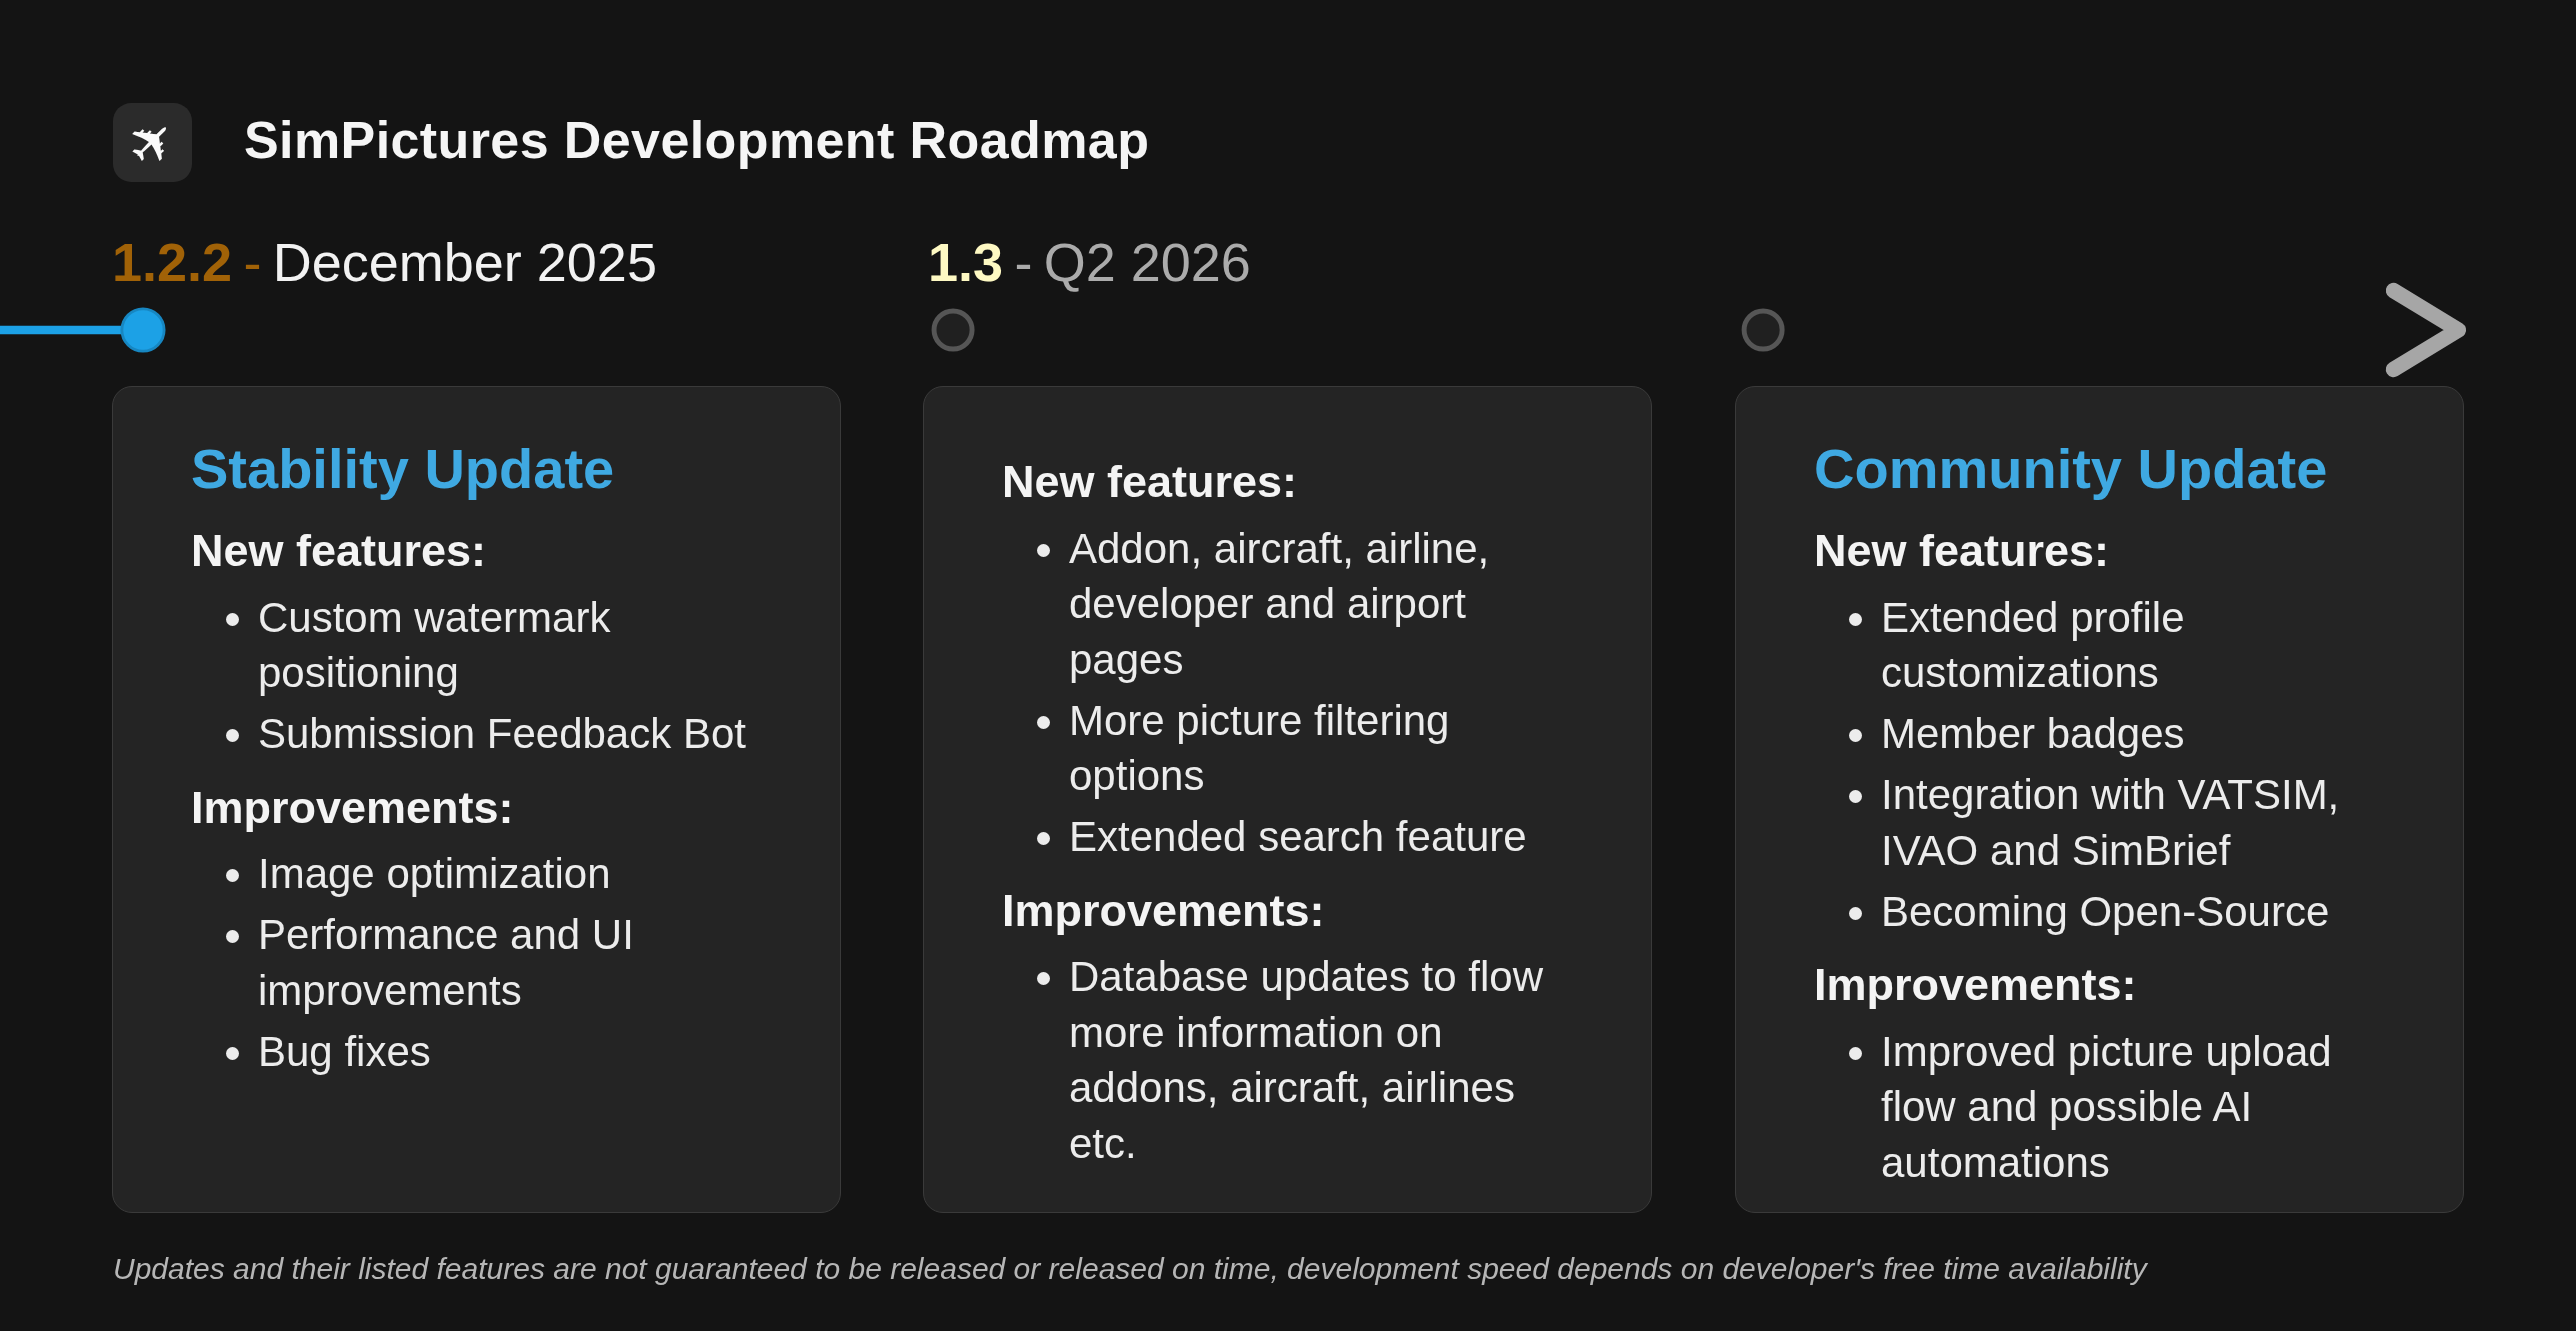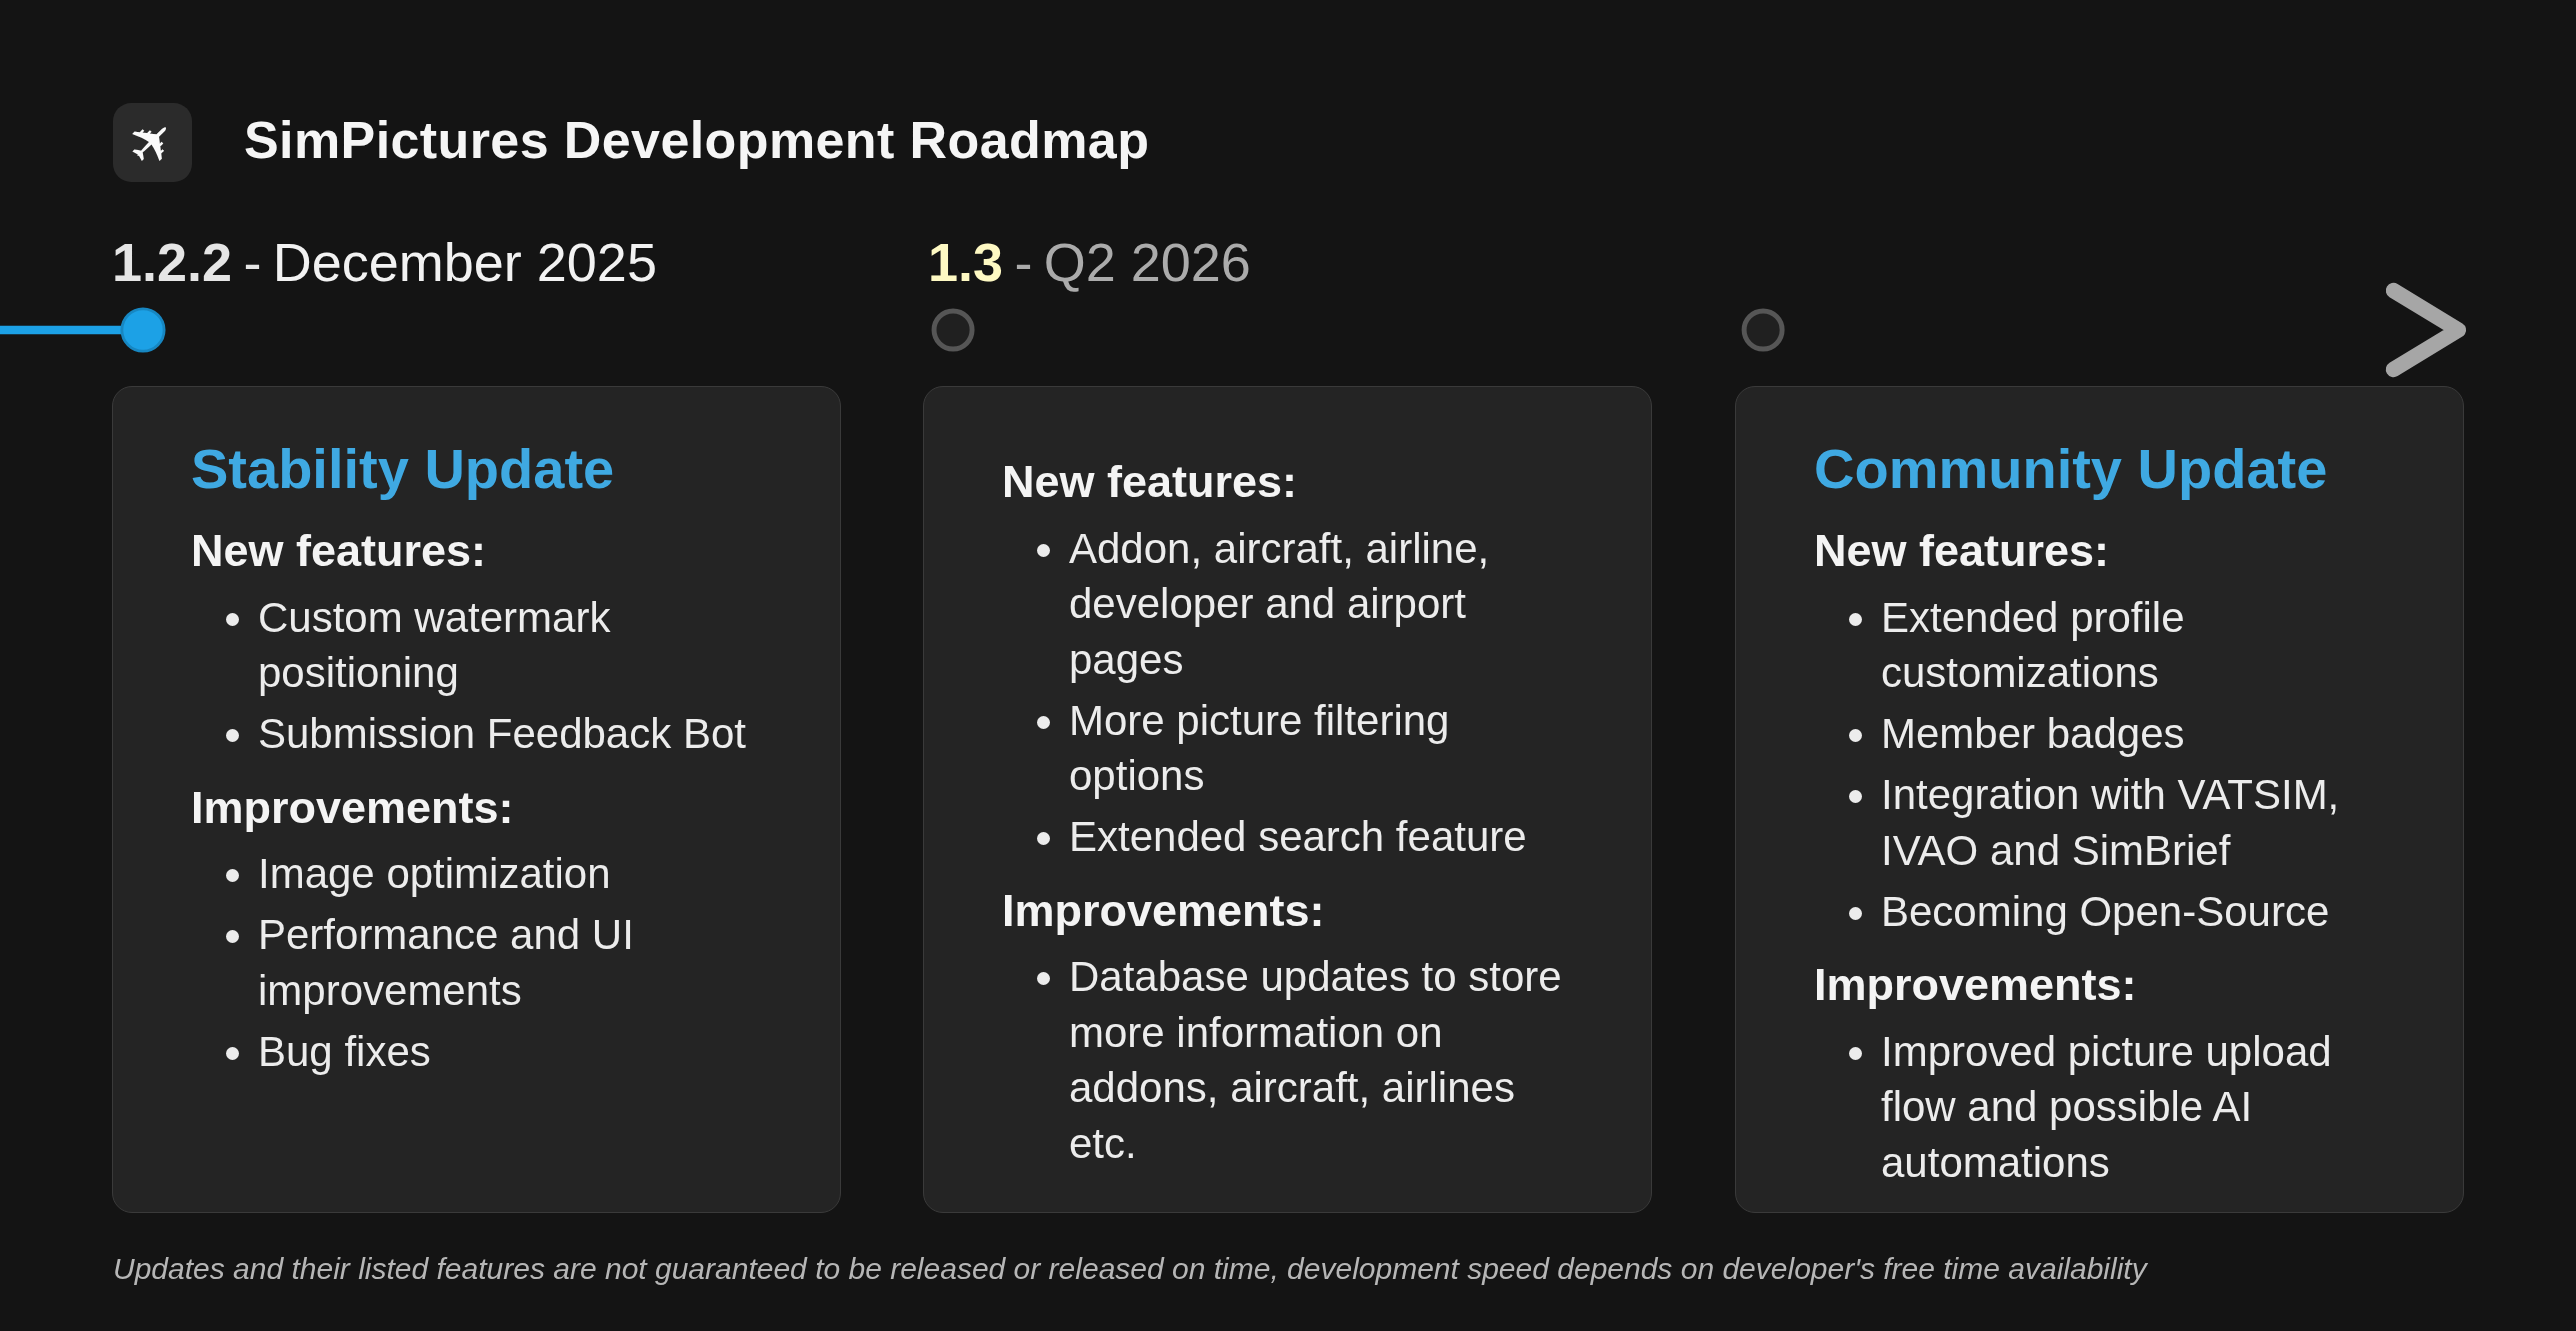--- a/index.html
+++ b/index.html
@@ -34,21 +34,21 @@
   }
 
   
   .milestone-label {
     position: absolute; top: 231px;
     font-size: 54px; white-space: nowrap;
   }
   .milestone-label .ver { font-weight: 700; }
   .milestone-label .sep { margin: 0 11.3px; }
   .milestone-label.active .ver,
-  .milestone-label.active .sep { color: #e5e5e5; text-align: right; }
+  .milestone-label.active .sep { color: #a16207; text-align: right; }
   .milestone-label.active .date { color: #f2f2f2; }
   .milestone-label.future .ver { color: #fef9c3; }
   .milestone-label.future .sep,
   .milestone-label.future .date { color: #ababab; }
   .m-0 { left: 112px; }
   .m-1 { left: 928px; }
   .m-2 { left: 1738px; }
 
   
   .timeline-svg { position: absolute; left: 0; top: 275px; }
@@ -136,21 +136,21 @@
 
   <section class="card card-1">
     <h3 class="section-heading">New features:</h3>
     <ul class="bullet-list">
       <li>Addon, aircraft, airline, developer and airport pages</li>
       <li>More picture filtering options</li>
       <li>Extended search feature</li>
     </ul>
     <h3 class="section-heading">Improvements:</h3>
     <ul class="bullet-list">
-      <li>Database updates to store more information on addons, aircraft, airlines etc.</li>
+      <li>Database updates to flow more information on addons, aircraft, airlines etc.</li>
     </ul>
   </section>
 
   <section class="card card-2">
     <h2 class="card-title">Community Update</h2>
     <h3 class="section-heading">New features:</h3>
     <ul class="bullet-list">
       <li>Extended profile customizations</li>
       <li>Member badges</li>
       <li>Integration with VATSIM, IVAO and SimBrief</li>

